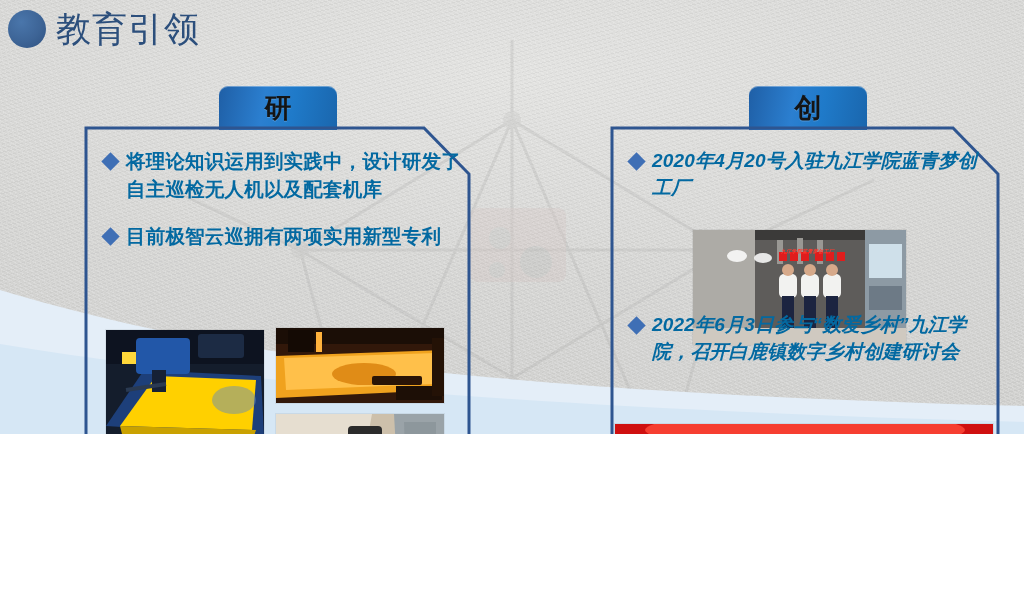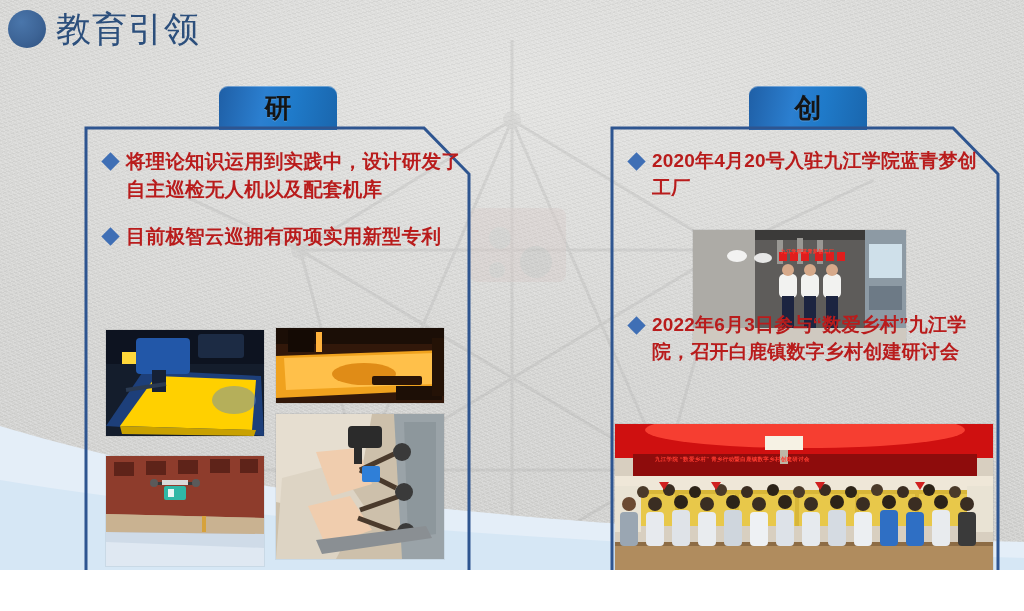--- a/index.html
+++ b/index.html
@@ -7,21 +7,21 @@
   html, body {
     width: 1024px;
     height: 611px;
     overflow: hidden;
     font-family: "Liberation Sans", "DejaVu Sans", sans-serif;
   }
 
   #slide {
     position: relative;
     width: 1024px;
-    height: 570px;
+    height: 434px;
     background: #d8d8d6;
     overflow: hidden;
   }
 
   
   .bg-base {
     position: absolute; inset: 0;
     background:
       radial-gradient(ellipse 120% 90% at 50% 18%, #e2e2e0 0%, #d4d4d2 55%, #cfcfcd 100%);
   }
@@ -74,39 +74,39 @@
   }
   #tab-left  { left: 219px; top: 86px; }
   #tab-right { left: 749px; top: 86px; }
 
   
   .panel { position: absolute; }
   .panel-svg { position: absolute; inset: 0; width: 100%; height: 100%; }
   .panel-inner { position: absolute; inset: 0; }
 
   #panel-left  { left: 84px;  top: 126px; width: 387px; height: 458px; }
-  #panel-right { left: 610px; top: 126px; width: 390px; height: 458px; }
+  #panel-right { left: 610px; top: 126px; width: 390px; height: 458px; font-style: italic; }
 
   
   .bullets { position: absolute; left: 20px; right: 10px; top: 22px; }
   .bullet {
     display: flex; align-items: flex-start; gap: 9px;
     margin-bottom: 20px;
   }
   .diamond {
     flex: 0 0 auto;
     width: 13px; height: 13px;
     background: #3f6fb5;
     transform: rotate(45deg);
     margin-top: 7px;
   }
   .btext {
     font-size: 19.5px;
     line-height: 1.42;
-    color: #b91c1c;
+    color: #0369a1;
     font-weight: 600;
     letter-spacing: .2px;
   }
   #panel-right .btext { font-size: 19px; }
 
   
   .photo {
     position: absolute;
     overflow: hidden;
     background: #777;

